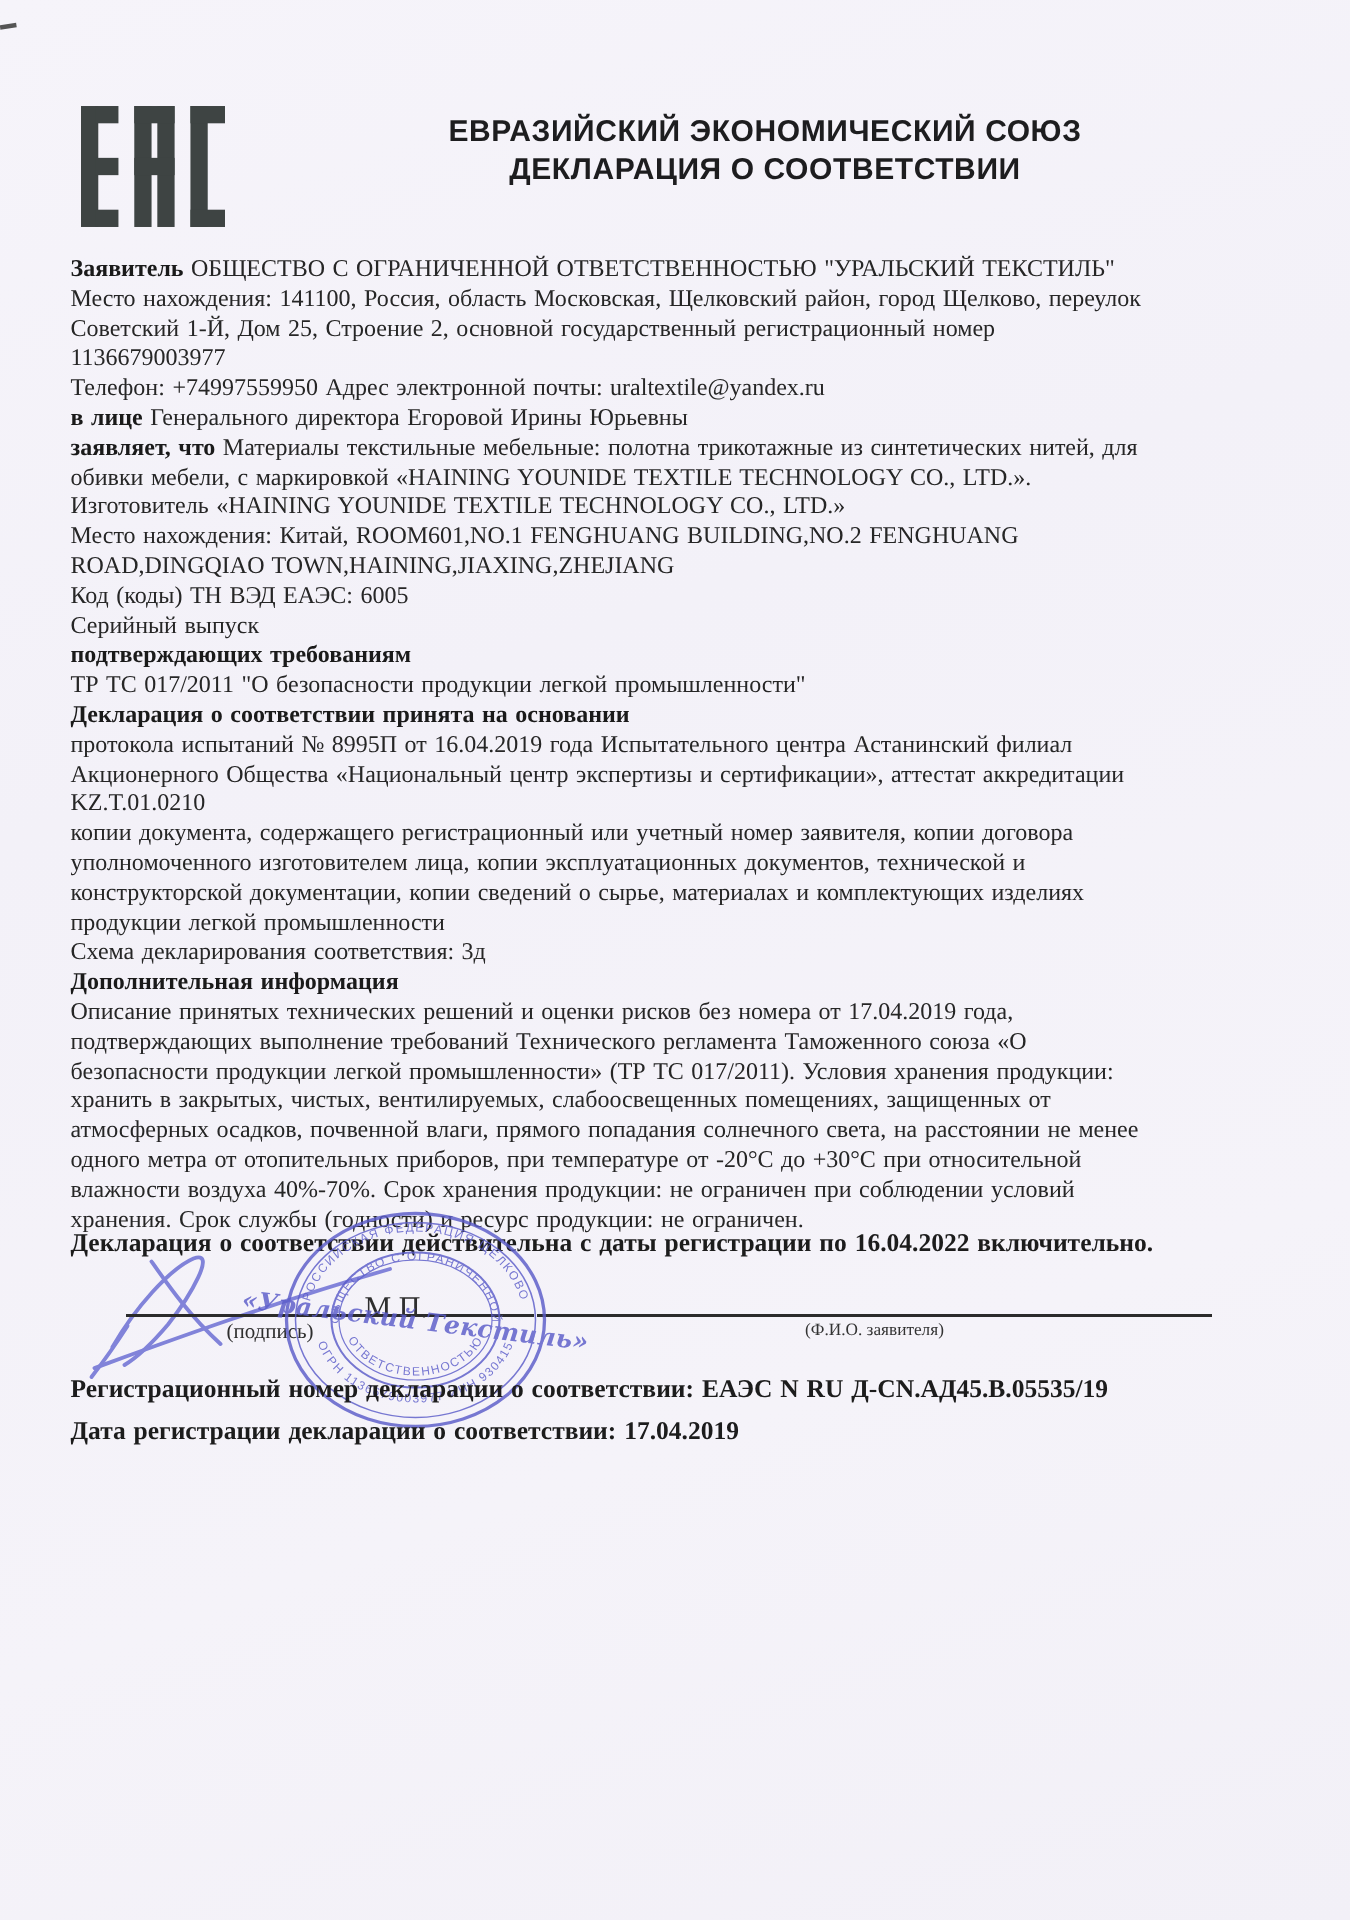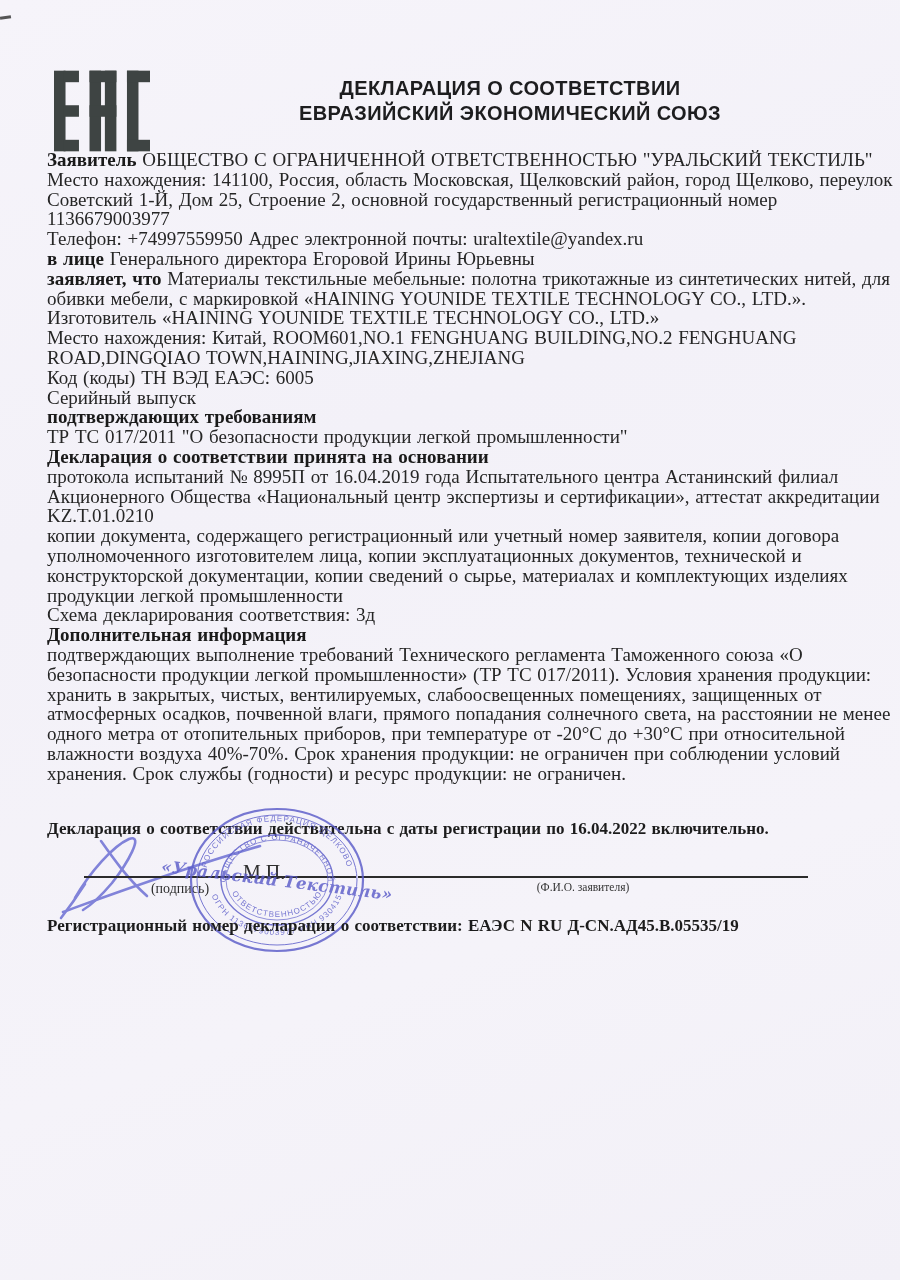--- a/index.html
+++ b/index.html
@@ -9,22 +9,22 @@
     font-family:"Liberation Serif", serif; color:#232323;
   }
   .corner-dash{position:absolute;left:0;top:16px;width:11px;height:3px;background:#555;transform:rotate(-8deg);}
   .logo{position:absolute;left:54px;top:70px;width:96px;height:82px;}
   .header{
     position:absolute;left:230px;top:76px;width:560px;text-align:center;
     font-family:"Liberation Sans", sans-serif;font-weight:bold;font-size:20px;line-height:25px;
     color:#1d1d1f;letter-spacing:.4px;
   }
   .body-text{
-    position:absolute;left:47px;top:150px;width:830px;
-    font-size:19px;line-height:19.8px;color:#262626;word-spacing:1px;font-family:Liberation Serif, serif;
+    position:absolute;left:47px;top:170px;width:830px;
+    font-size:16px;line-height:19.8px;color:#262626;word-spacing:1px;font-family:Liberation Serif, serif;
   }
   .bline{white-space:nowrap;height:19.8px;}
   .bline b{color:#1a1a1a;}
   .validity{
     position:absolute;left:47px;top:819px;width:830px;white-space:nowrap;
     font-size:17px;font-weight:bold;color:#1c1c1c;word-spacing:1px;font-family:Liberation Serif, serif;
   }
   .sig-line{position:absolute;height:2px;background:#2b2b2b;}
   .line-left{left:84px;top:876px;width:272px;}
   .line-right{left:358px;top:876px;width:450px;}
@@ -60,22 +60,22 @@
       <rect x="37" y="0" width="28" height="12"></rect>
       <rect x="37" y="36" width="28" height="12"></rect>
 
       <rect x="76" y="0" width="12" height="84"></rect>
       <rect x="76" y="0" width="24" height="12"></rect>
       <rect x="76" y="72" width="24" height="12"></rect>
     </g>
   </svg>
 
   <div class="header">
+    <div>ЕВРАЗИЙСКИЙ ЭКОНОМИЧЕСКИЙ СОЮЗ</div>
     <div>ДЕКЛАРАЦИЯ О СООТВЕТСТВИИ</div>
-    <div>ЕВРАЗИЙСКИЙ ЭКОНОМИЧЕСКИЙ СОЮЗ</div>
   </div>
 
   <div class="body-text">
       <div class="bline"><b>Заявитель</b><span> ОБЩЕСТВО С ОГРАНИЧЕННОЙ ОТВЕТСТВЕННОСТЬЮ "УРАЛЬСКИЙ ТЕКСТИЛЬ"</span></div>
       <div class="bline"><span>Место нахождения: 141100, Россия, область Московская, Щелковский район, город Щелково, переулок</span></div>
       <div class="bline"><span>Советский 1-Й, Дом 25, Строение 2, основной государственный регистрационный номер</span></div>
       <div class="bline"><span>1136679003977</span></div>
       <div class="bline"><span>Телефон: +74997559950 Адрес электронной почты: uraltextile@yandex.ru</span></div>
       <div class="bline"><b>в лице</b><span> Генерального директора Егоровой Ирины Юрьевны</span></div>
       <div class="bline"><b>заявляет, что</b><span> Материалы текстильные мебельные: полотна трикотажные из синтетических нитей, для</span></div>
@@ -90,20 +90,21 @@
       <div class="bline"><b>Декларация о соответствии принята на основании</b></div>
       <div class="bline"><span>протокола испытаний № 8995П от 16.04.2019 года Испытательного центра Астанинский филиал</span></div>
       <div class="bline"><span>Акционерного Общества «Национальный центр экспертизы и сертификации», аттестат аккредитации</span></div>
       <div class="bline"><span>KZ.T.01.0210</span></div>
       <div class="bline"><span>копии документа, содержащего регистрационный или учетный номер заявителя, копии договора</span></div>
       <div class="bline"><span>уполномоченного изготовителем лица, копии эксплуатационных документов, технической и</span></div>
       <div class="bline"><span>конструкторской  документации, копии сведений о сырье, материалах и комплектующих изделиях</span></div>
       <div class="bline"><span>продукции легкой промышленности</span></div>
       <div class="bline"><span>Схема декларирования соответствия: 3д</span></div>
       <div class="bline"><b>Дополнительная информация</b></div>
+      <div class="bline"><span>Описание принятых технических решений и оценки рисков без номера от 17.04.2019 года,</span></div>
       <div class="bline"><span>подтверждающих выполнение требований Технического регламента Таможенного союза «О</span></div>
       <div class="bline"><span>безопасности продукции легкой промышленности» (ТР ТС 017/2011). Условия хранения продукции:</span></div>
       <div class="bline"><span>хранить в закрытых, чистых, вентилируемых, слабоосвещенных помещениях, защищенных от</span></div>
       <div class="bline"><span>атмосферных осадков, почвенной влаги, прямого попадания солнечного света, на расстоянии не менее</span></div>
       <div class="bline"><span>одного метра от отопительных приборов, при температуре от -20°С до +30°С при относительной</span></div>
       <div class="bline"><span>влажности воздуха 40%-70%. Срок хранения продукции: не ограничен при соблюдении условий</span></div>
       <div class="bline"><span>хранения. Срок службы (годности) и ресурс продукции: не ограничен.</span></div>
     </div>
 
   <div class="validity">Декларация о соответствии действительна с даты регистрации по 16.04.2022 включительно.</div>
@@ -138,14 +139,15 @@
       <ellipse cx="89" cy="76" rx="51" ry="40" stroke-width="0.8"></ellipse>
     </g>
     <text class="ring-text"><textPath href="#arc-outer-top" startOffset="50%" text-anchor="middle">РОССИЙСКАЯ ФЕДЕРАЦИЯ ЩЕЛКОВО</textPath></text>
     <text class="ring-text"><textPath href="#arc-outer-bottom" startOffset="50%" text-anchor="middle">ОГРН 1136679003977 ИНН 930415</textPath></text>
     <text class="ring-text"><textPath href="#arc-inner-top" startOffset="50%" text-anchor="middle">ОБЩЕСТВО С ОГРАНИЧЕННОЙ</textPath></text>
     <text class="ring-text"><textPath href="#arc-inner-bottom" startOffset="50%" text-anchor="middle">ОТВЕТСТВЕННОСТЬЮ</textPath></text>
     <text class="stamp-center" x="89" y="82" text-anchor="middle" transform="rotate(7 89 76)">«Уральский Текстиль»</text>
   </svg>
 
   <div class="reg-number">Регистрационный номер декларации о соответствии: ЕАЭС N RU Д-CN.АД45.В.05535/19</div>
+  <div class="reg-date">Дата регистрации декларации о соответствии:  17.04.2019</div>
 
 </div>
 
 </body></html>

